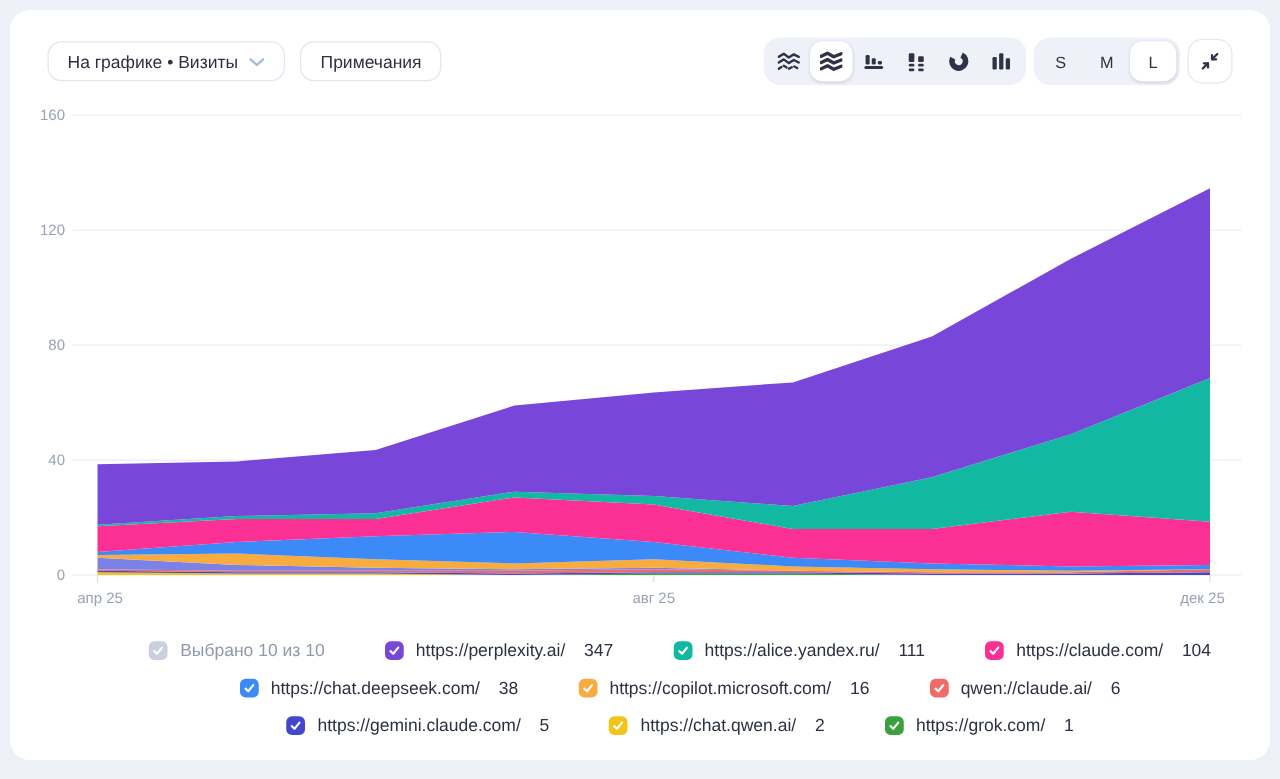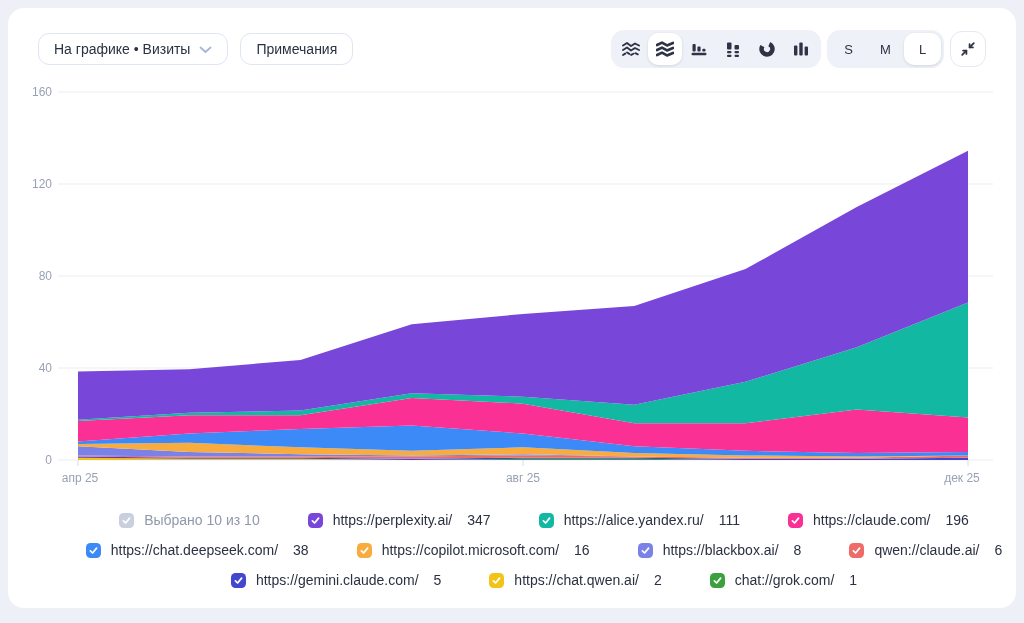--- a/index.html
+++ b/index.html
@@ -187,21 +187,21 @@
     <span class="lg-label">https://alice.yandex.ru/</span>
     <span class="lg-value">111</span>
   </div>
         <div class="legend-item">
     <span class="cb" style="background: rgb(251, 48, 149);">
       <svg width="9" height="9" viewBox="0 0 9 9">
               <path d="M1.4,4.9 L3.6,7 L7.6,2.1" fill="none" stroke="#fff" stroke-width="1.7" stroke-linecap="round" stroke-linejoin="round"></path>
             </svg>
     </span>
     <span class="lg-label">https://claude.com/</span>
-    <span class="lg-value">196</span>
+    <span class="lg-value">104</span>
   </div>
       </div>
       <div class="legend-row">
         <div class="legend-item">
     <span class="cb" style="background: rgb(59, 138, 248);">
       <svg width="9" height="9" viewBox="0 0 9 9">
               <path d="M1.4,4.9 L3.6,7 L7.6,2.1" fill="none" stroke="#fff" stroke-width="1.7" stroke-linecap="round" stroke-linejoin="round"></path>
             </svg>
     </span>
     <span class="lg-label">https://chat.deepseek.com/</span>
@@ -210,29 +210,20 @@
         <div class="legend-item">
     <span class="cb" style="background: rgb(248, 172, 64);">
       <svg width="9" height="9" viewBox="0 0 9 9">
               <path d="M1.4,4.9 L3.6,7 L7.6,2.1" fill="none" stroke="#fff" stroke-width="1.7" stroke-linecap="round" stroke-linejoin="round"></path>
             </svg>
     </span>
     <span class="lg-label">https://copilot.microsoft.com/</span>
     <span class="lg-value">16</span>
   </div>
         <div class="legend-item">
-    <span class="cb" style="background: rgb(122, 130, 232);">
-      <svg width="9" height="9" viewBox="0 0 9 9">
-              <path d="M1.4,4.9 L3.6,7 L7.6,2.1" fill="none" stroke="#fff" stroke-width="1.7" stroke-linecap="round" stroke-linejoin="round"></path>
-            </svg>
-    </span>
-    <span class="lg-label">https://blackbox.ai/</span>
-    <span class="lg-value">8</span>
-  </div>
-        <div class="legend-item">
     <span class="cb" style="background: rgb(238, 107, 103);">
       <svg width="9" height="9" viewBox="0 0 9 9">
               <path d="M1.4,4.9 L3.6,7 L7.6,2.1" fill="none" stroke="#fff" stroke-width="1.7" stroke-linecap="round" stroke-linejoin="round"></path>
             </svg>
     </span>
     <span class="lg-label">qwen://claude.ai/</span>
     <span class="lg-value">6</span>
   </div>
       </div>
       <div class="legend-row">
@@ -253,18 +244,18 @@
     </span>
     <span class="lg-label">https://chat.qwen.ai/</span>
     <span class="lg-value">2</span>
   </div>
         <div class="legend-item">
     <span class="cb" style="background: rgb(59, 161, 63);">
       <svg width="9" height="9" viewBox="0 0 9 9">
               <path d="M1.4,4.9 L3.6,7 L7.6,2.1" fill="none" stroke="#fff" stroke-width="1.7" stroke-linecap="round" stroke-linejoin="round"></path>
             </svg>
     </span>
-    <span class="lg-label">chat://grok.com/</span>
+    <span class="lg-label">https://grok.com/</span>
     <span class="lg-value">1</span>
   </div>
       </div>
     </div>
 </div>
 
 </body></html>

